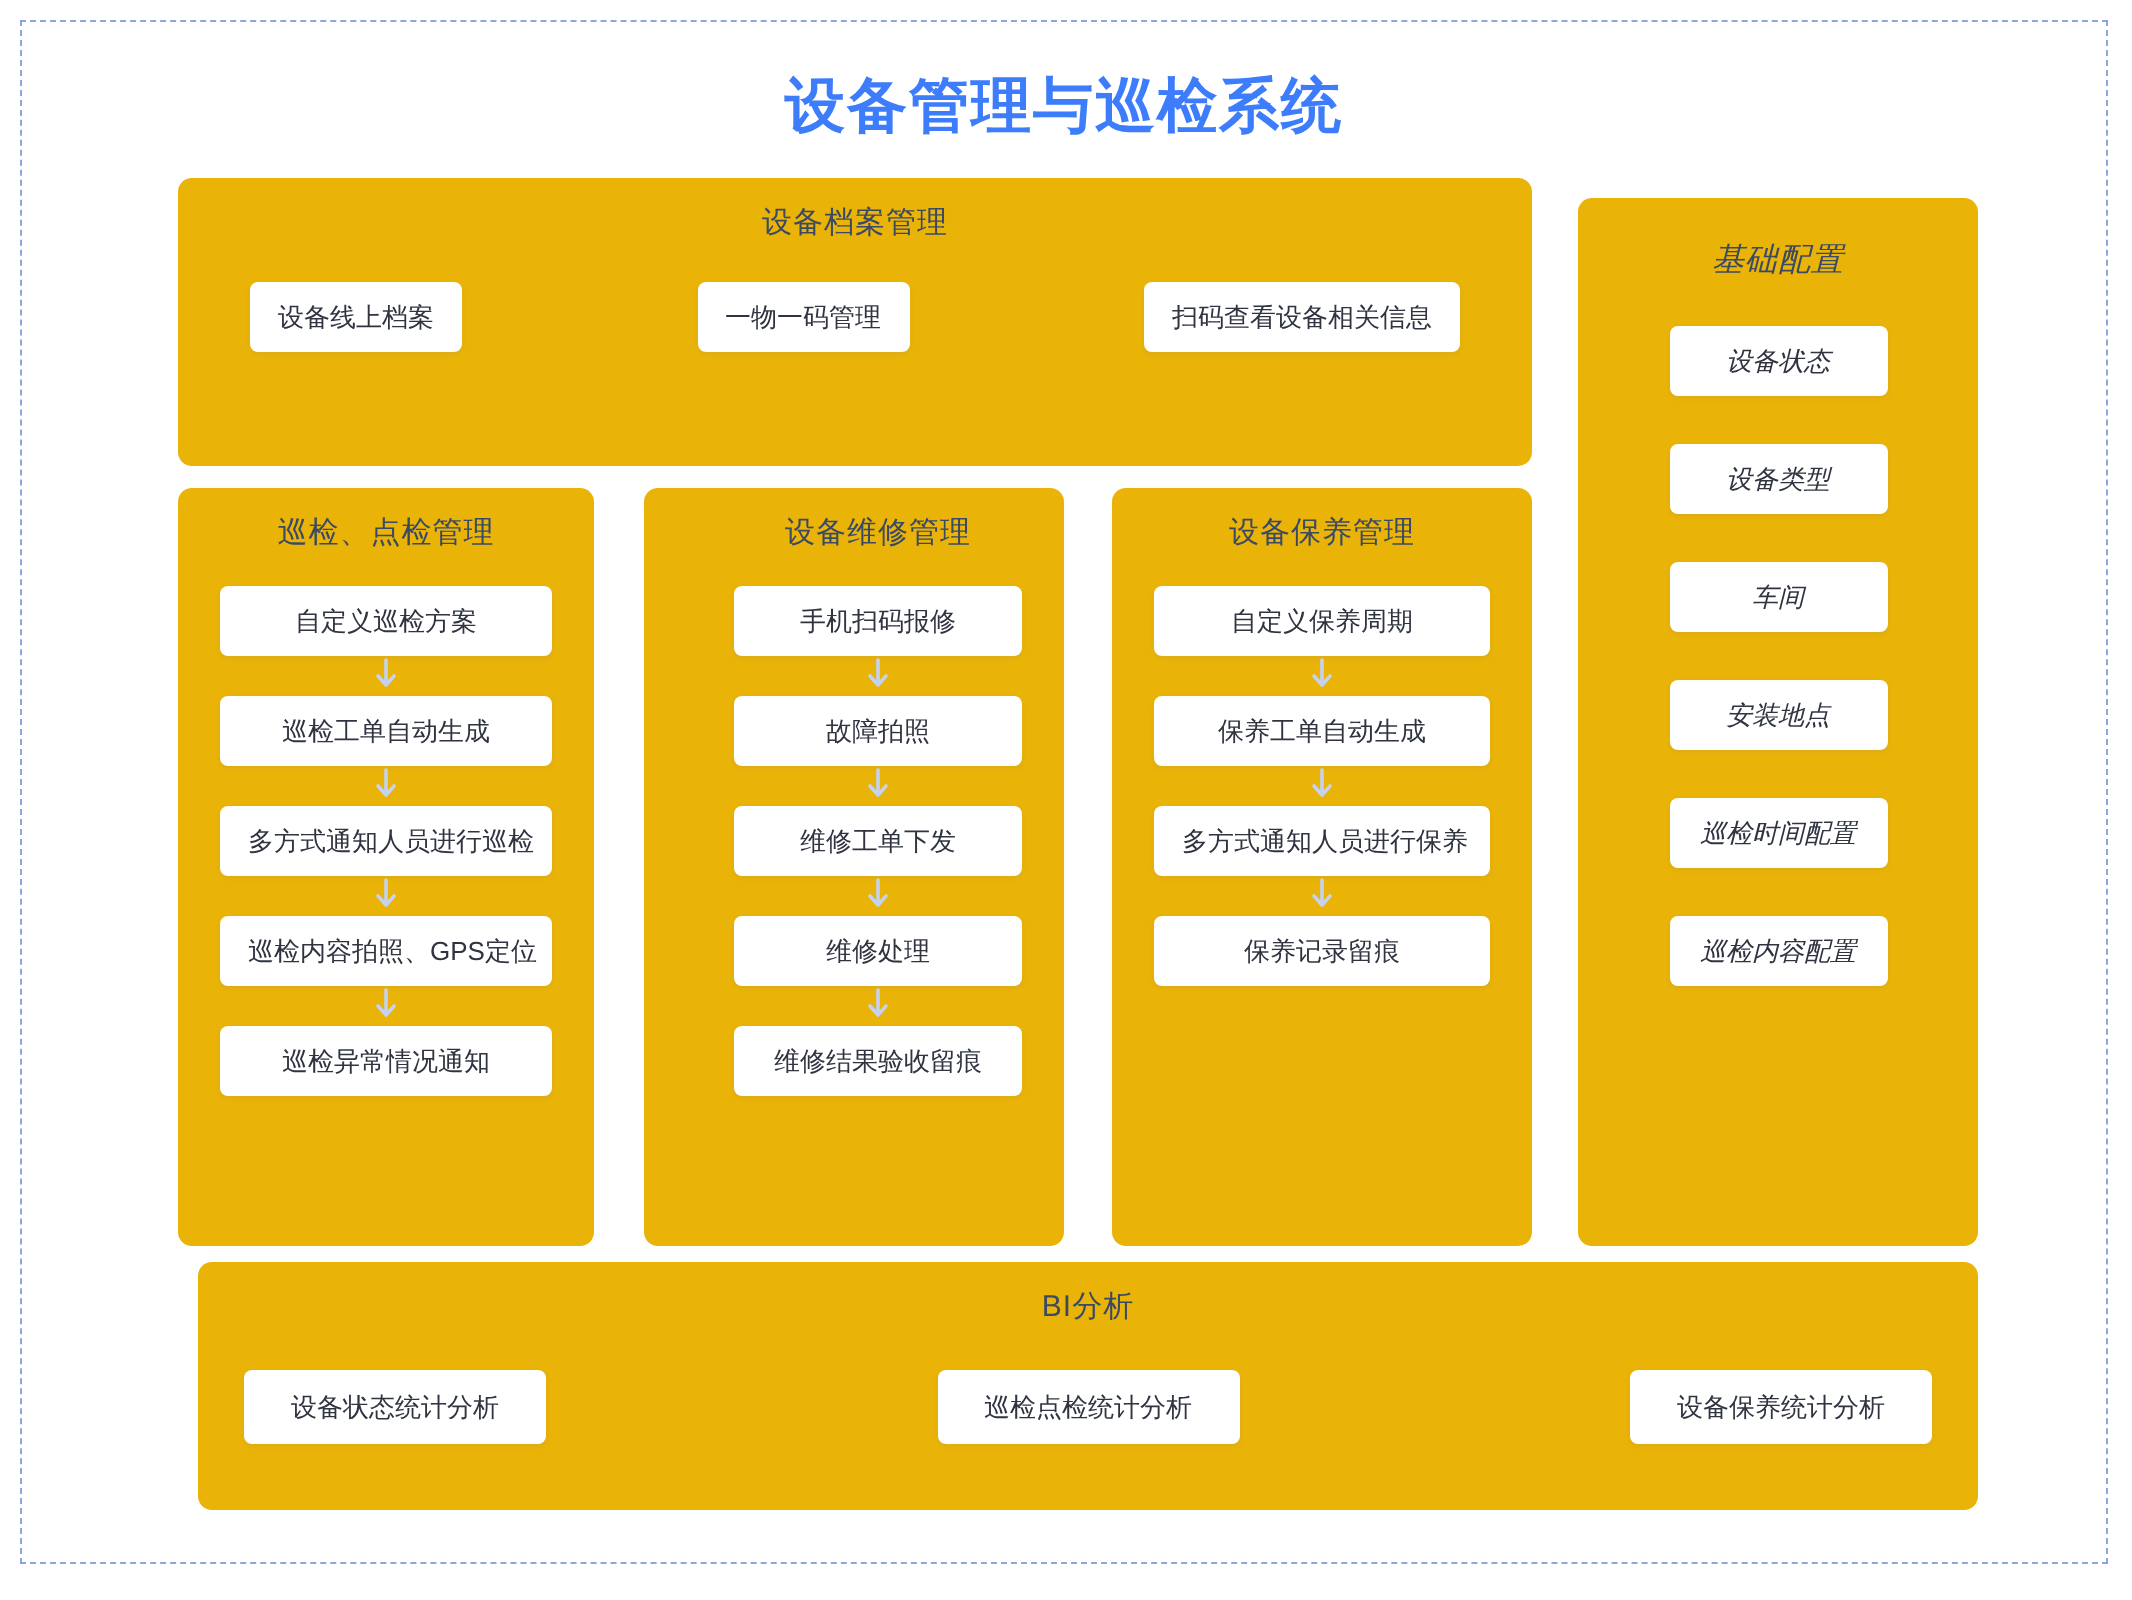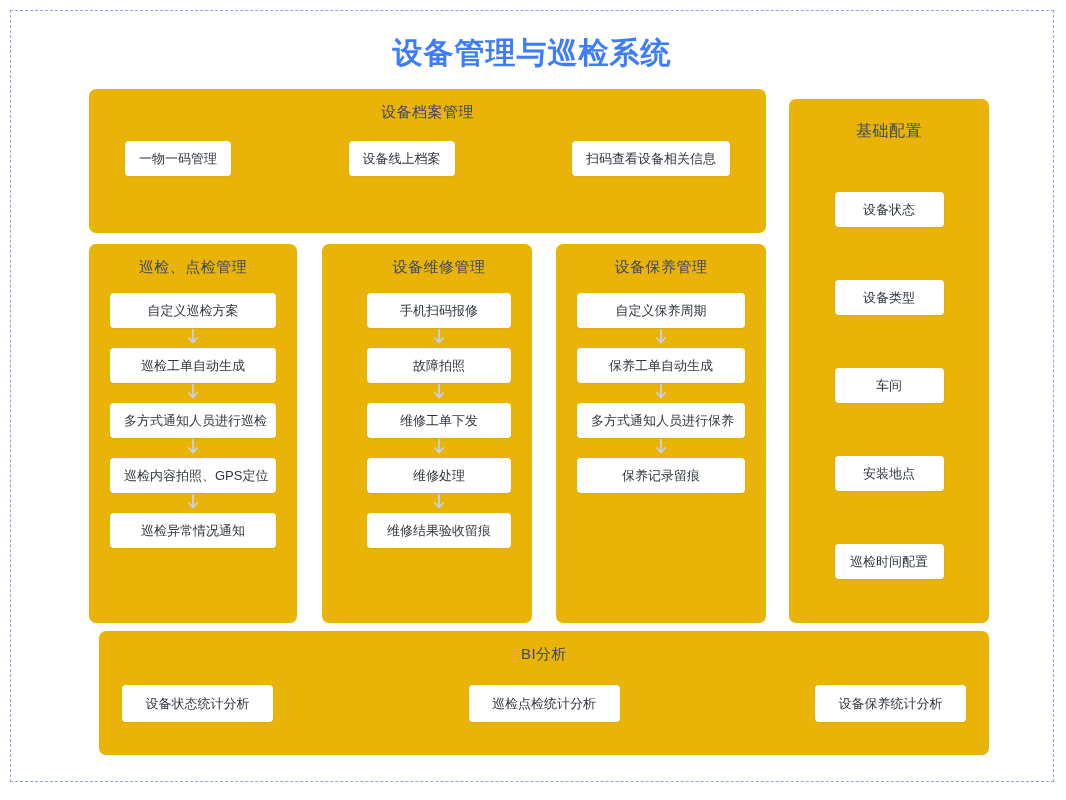--- a/index.html
+++ b/index.html
@@ -80,28 +80,28 @@
   .flow-step {
     width: calc(100% - 42px);
   }
   .arrow {
     width: 14px;
     height: 20px;
     display: block;
   }
 
   
-  #config-panel { left: 778px; top: 88px; width: 200px; height: 524px; }
+  #config-panel { left: 778px; top: 88px; width: 200px; height: 524px; font-style: italic; }
   .config-list {
     display: flex;
     flex-direction: column;
     align-items: center;
     margin-top: 22px;
   }
-  .config-list .card { width: 109px; margin-bottom: 24px; margin-top: 29px; }
+  .config-list .card { width: 109px; margin-bottom: 24px; }
 
   
   #bi-panel { left: 88px; top: 620px; width: 890px; height: 124px; }
   .bi-row {
     display: flex;
     justify-content: space-between;
     align-items: center;
     margin: 21px 23px 0 23px;
   }
 
@@ -123,22 +123,22 @@
 </head>
 <body>
 
 <div class="canvas">
 
   <div class="title">设备管理与巡检系统</div>
 
   <div class="panel" id="archive-panel">
     <div class="panel-title">设备档案管理</div>
     <div class="archive-row">
+      <div class="card">设备线上档案</div>
       <div class="card">一物一码管理</div>
-      <div class="card">设备线上档案</div>
       <div class="card">扫码查看设备相关信息</div>
     </div>
   </div>
 
   <div class="panel" id="flow-col-1">
     <div class="panel-title">巡检、点检管理</div>
     <div class="flow-body">
       <div class="card flow-step">自定义巡检方案</div>
       <svg class="arrow" viewBox="0 0 14 20">
           <path d="M7 2 V13 M3 10 L7 14.5 L11 10" stroke="#c5d2ee" stroke-width="1.8" fill="none" stroke-linecap="round" stroke-linejoin="round"></path>

